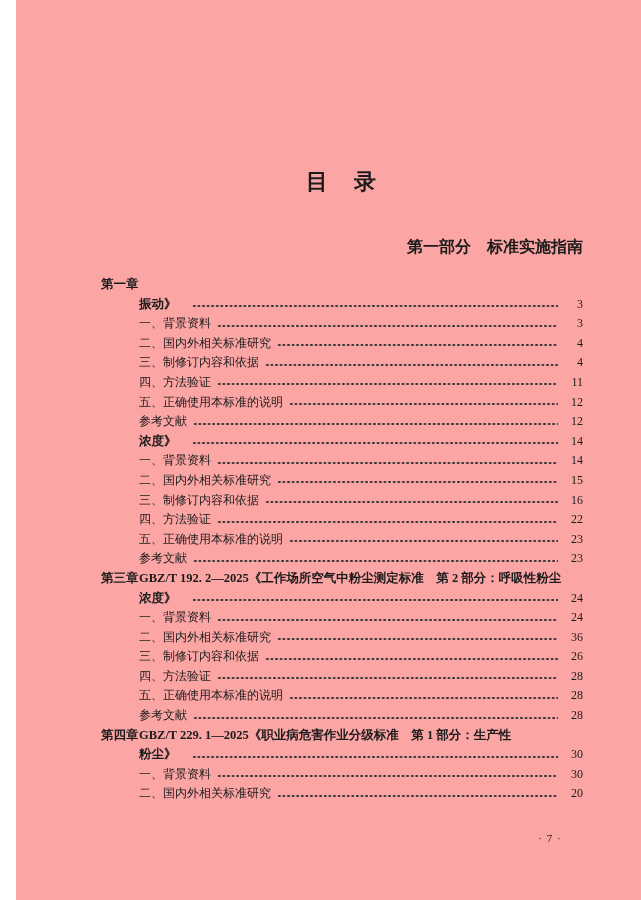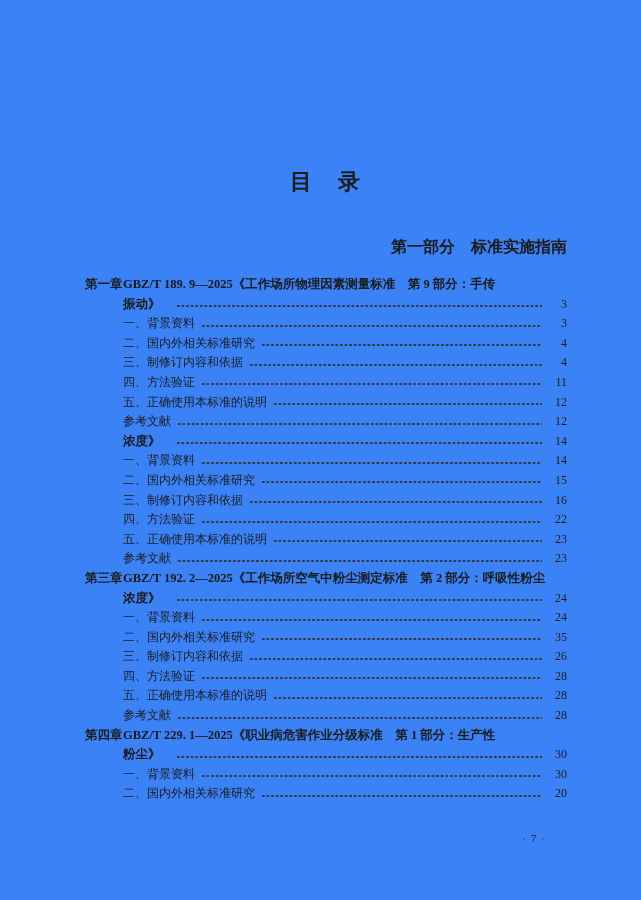--- a/index.html
+++ b/index.html
@@ -5,21 +5,21 @@
   html, body { margin: 0; padding: 0; }
   body {
     width: 641px;
     height: 900px;
     background: #ffffff;
     position: relative;
     overflow: hidden;
     font-family: "Liberation Serif", serif;
     color: #1b1b1b;
   }
-  .page { position: absolute; inset: 0; background: #3b82f6; }
+  .page { position: absolute; inset: 0; background: #fca5a5; margin-left: 16px; }
 
   .doc-title {
     position: absolute;
     top: 169px; left: 85px; width: 482px;
     text-align: center;
     font-size: 22px; line-height: 25px;
     font-weight: 700;
     font-family: "Liberation Sans", sans-serif;
     letter-spacing: 2px;
   }
@@ -87,21 +87,20 @@
 </style>
 </head>
 <body>
 
 <div class="page">
   <div class="doc-title">目　录</div>
   <div class="part-heading">第一部分　标准实施指南</div>
   <div class="toc" id="toc">
       <div class="toc-row chapter">
     <span class="chap-label">第一章</span>
-    <span class="row-text">GBZ/T 189. 9—2025《工作场所物理因素测量标准　第 9 部分：手传</span>
 
   </div>
       <div class="toc-row chapter-cont">
 
     <span class="row-text">振动》</span>
     <span class="leader"></span>
     <span class="page-num">3</span>
   </div>
       <div class="toc-row sub">
 
@@ -195,21 +194,21 @@
       <div class="toc-row sub">
 
     <span class="row-text">一、背景资料</span>
     <span class="leader"></span>
     <span class="page-num">24</span>
   </div>
       <div class="toc-row sub">
 
     <span class="row-text">二、国内外相关标准研究</span>
     <span class="leader"></span>
-    <span class="page-num">35</span>
+    <span class="page-num">36</span>
   </div>
       <div class="toc-row sub">
 
     <span class="row-text">三、制修订内容和依据</span>
     <span class="leader"></span>
     <span class="page-num">26</span>
   </div>
       <div class="toc-row sub">
 
     <span class="row-text">四、方法验证</span>

